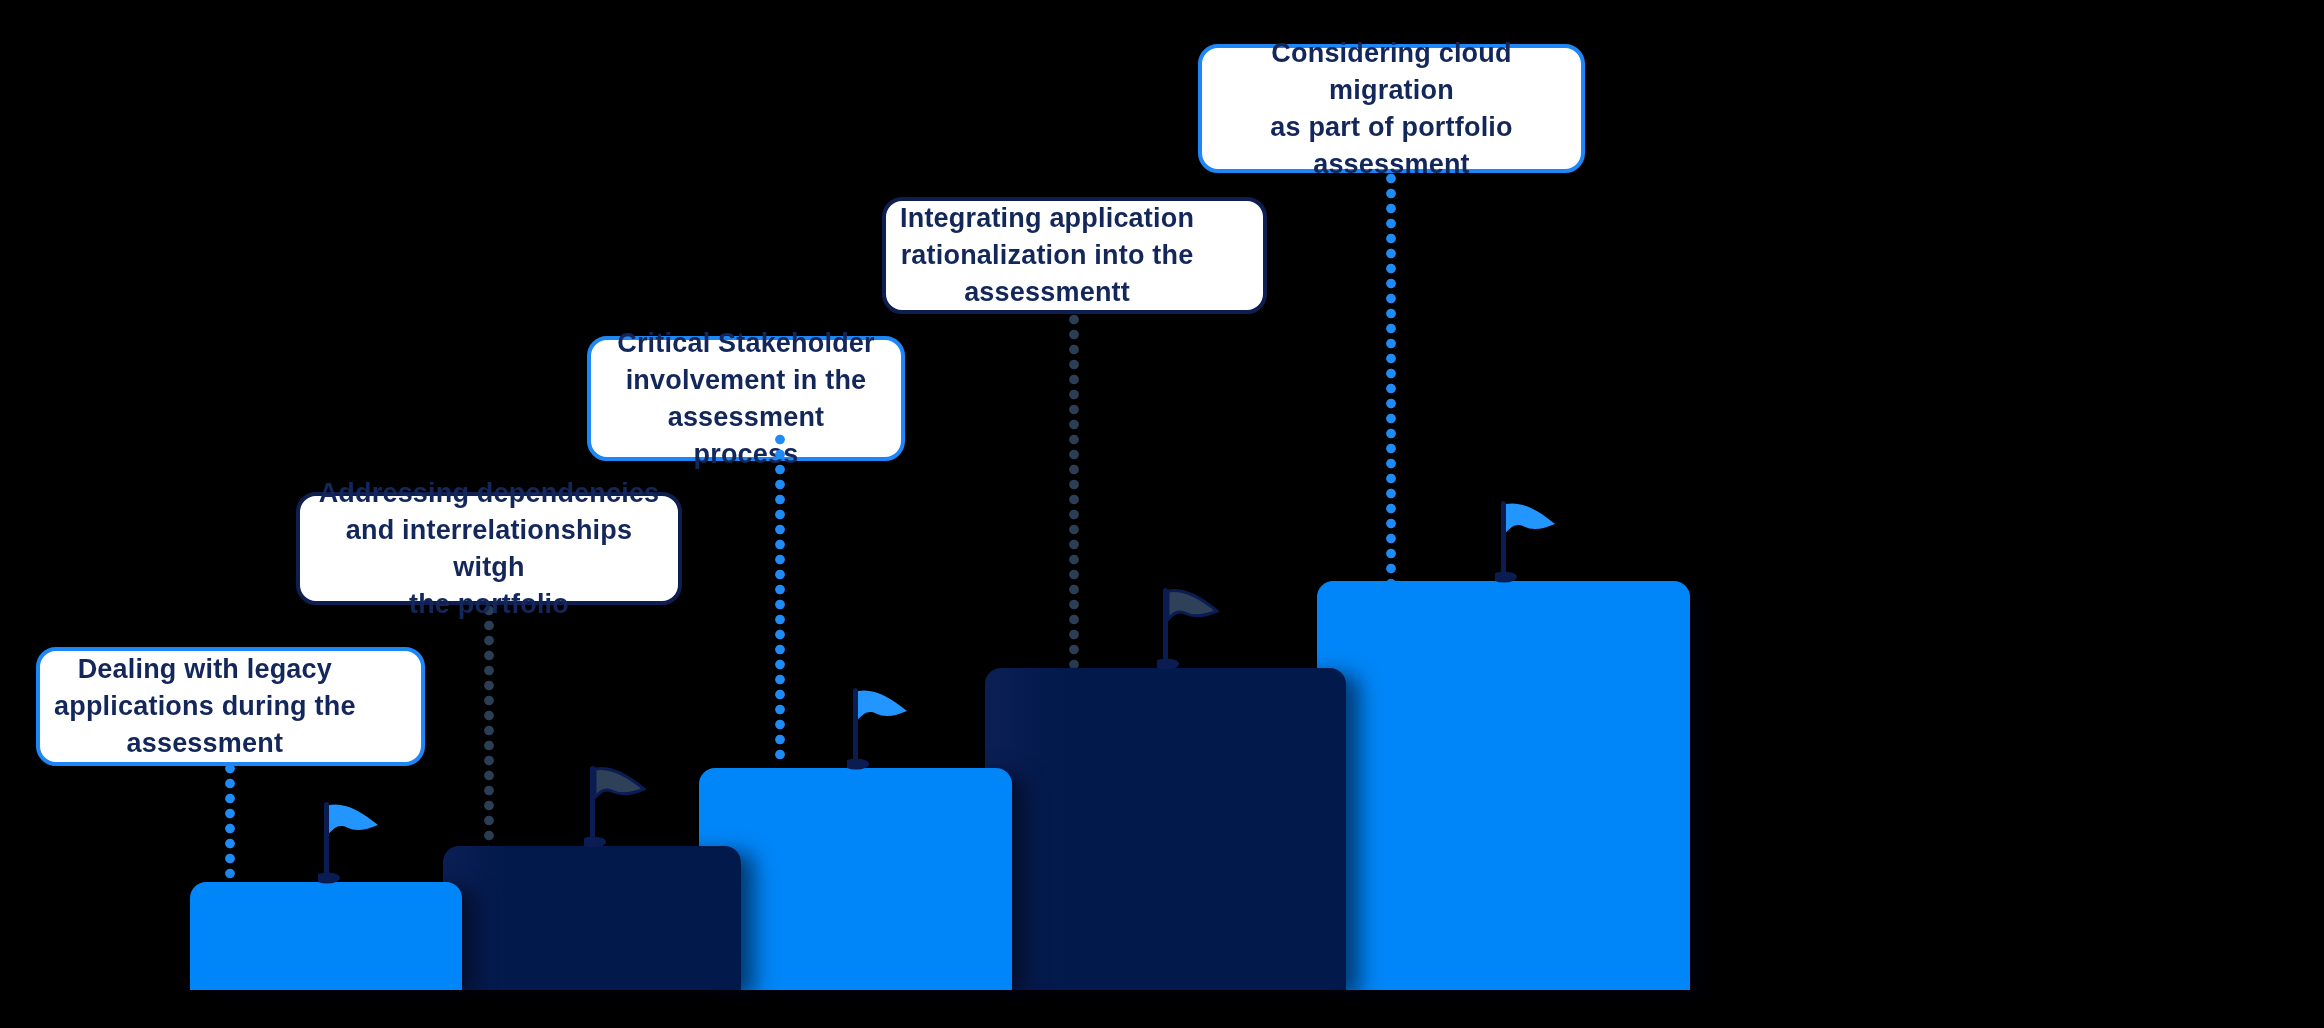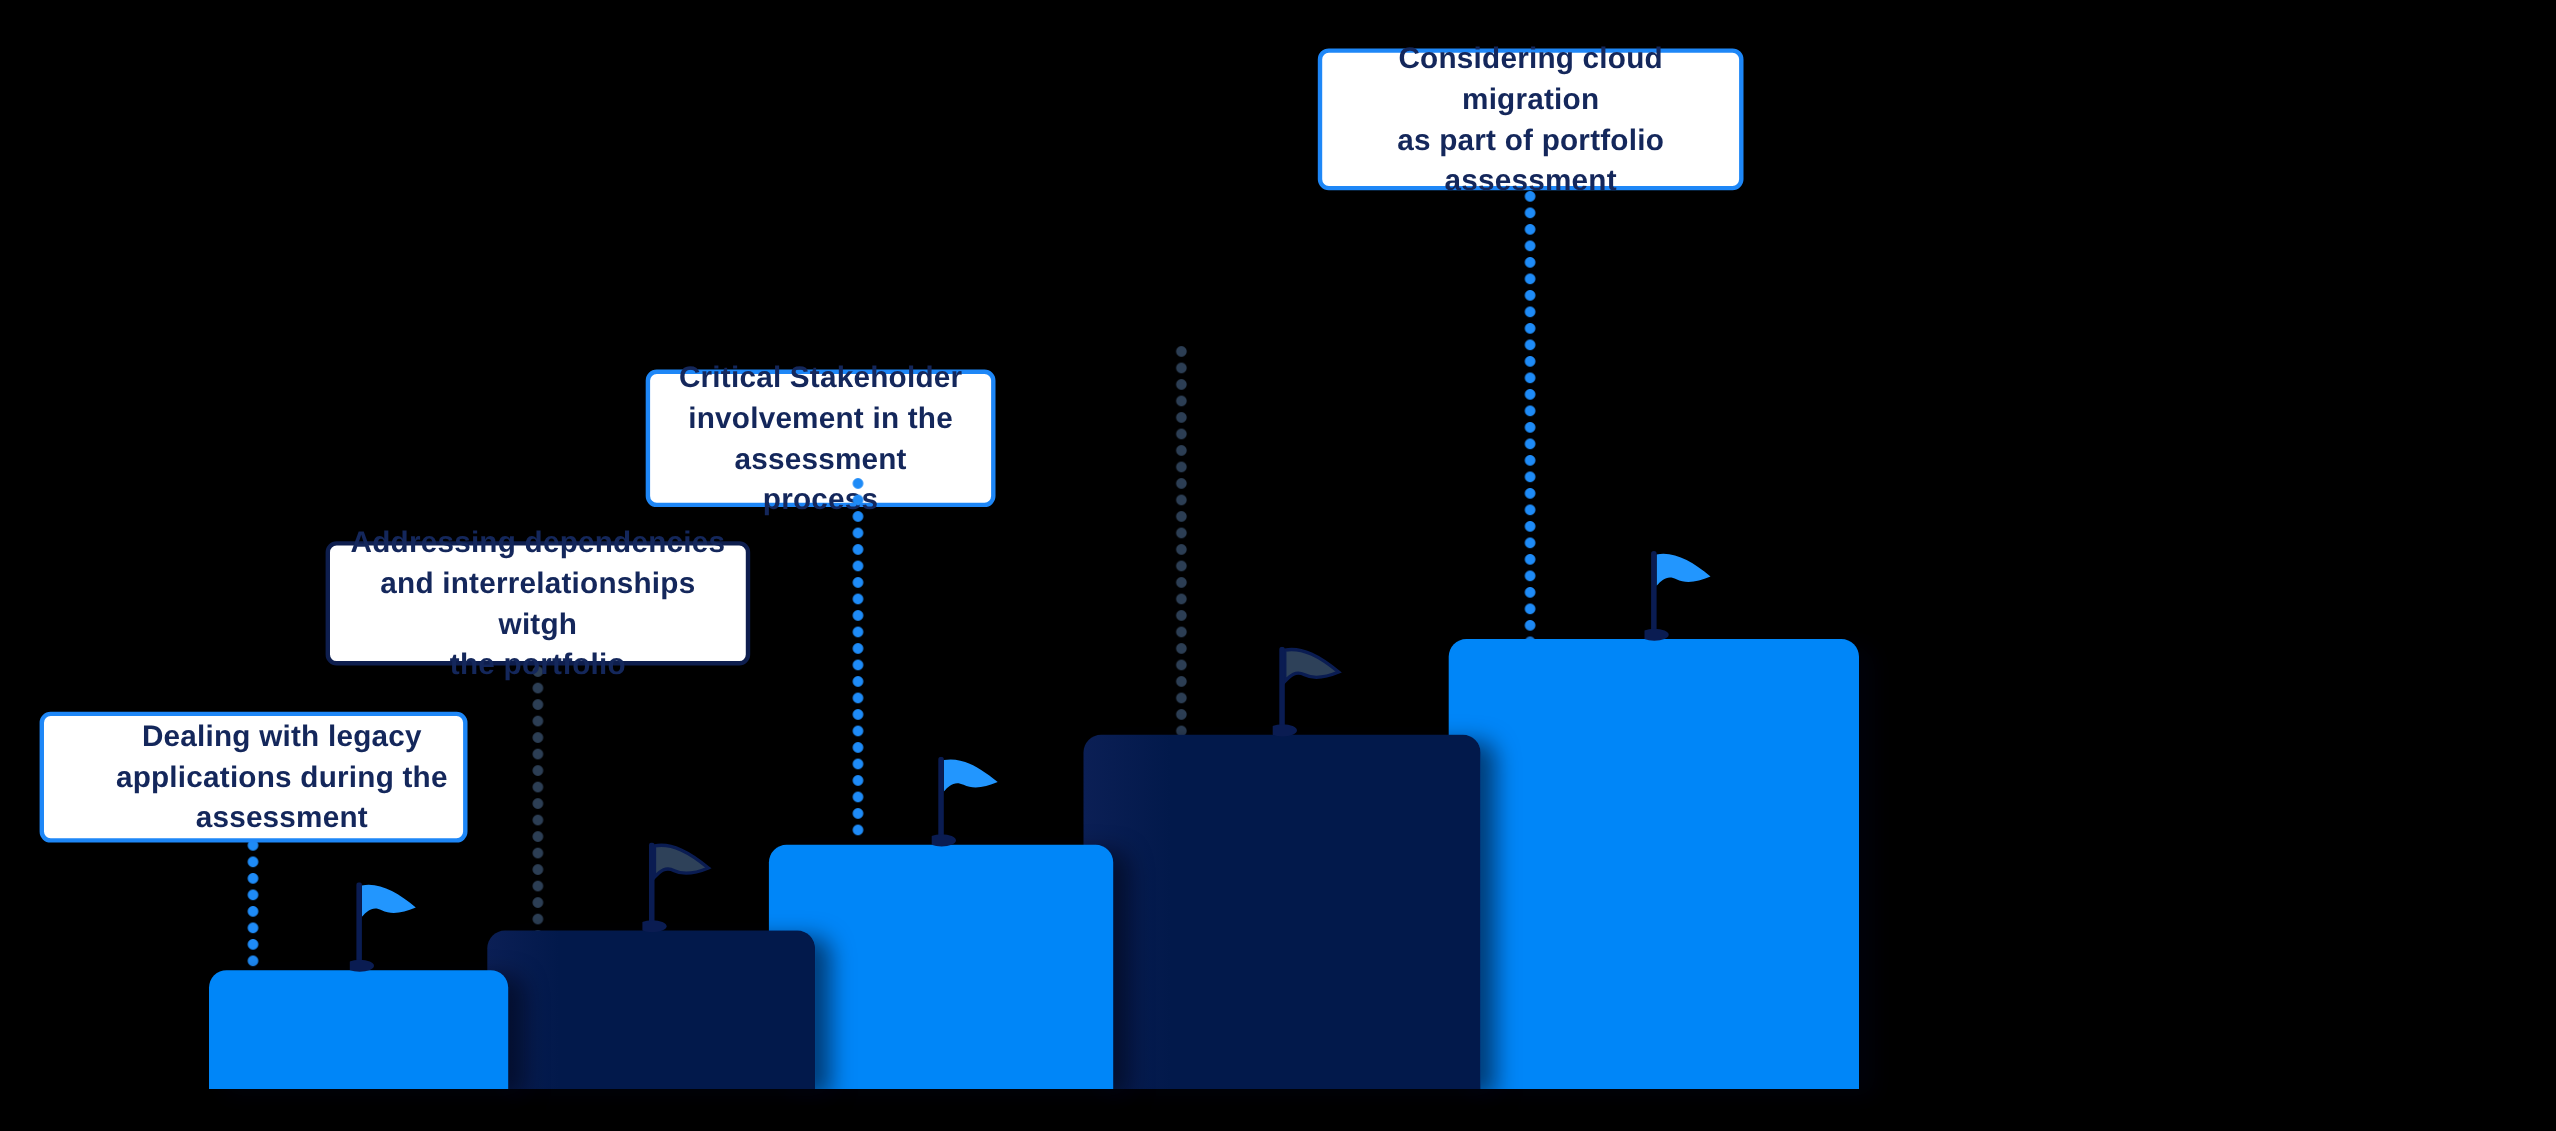--- a/index.html
+++ b/index.html
@@ -22,22 +22,22 @@
   .canvas{
     position:relative;
     width:2324px;height:1028px;
     background:var(--background);
     overflow:hidden;
   }
   .callout{
     position:absolute;
     background:var(--box-background);
     border:4px solid var(--box-border-blue);
-    border-radius:10px;
-    display:flex;align-items:center;justify-content:flex-end;
+    border-radius:20px;
+    display:flex;align-items:center;justify-content:flex-start;
     text-align:center;
     z-index:100;
     padding:8px 14px;
   }
   .callout.navy{border-color:var(--box-border-navy);}
   .callout .txt{
     color:var(--text);
     font-size:27px;
     line-height:37px;
     font-weight:700;
@@ -97,20 +97,23 @@
     <span class="txt">Critical Stakeholder<br>involvement in the assessment<br>process</span>
   </div>
   <div class="dots blue overbox" style="left:774px;top:432px;height:332px;"></div>
   <div class="bar blue" style="left:699px;top:768px;width:313px;height:222px;z-index:46;"></div>
   <svg class="flag blue" style="left:847px;top:688px;" width="70" height="82" viewBox="0 0 70 82">
     <path class="pennant" d="M11 3 C 27 0, 43 9, 60 23 C 48 28, 38 30, 29 25.5 C 21 21.5, 16 26, 11 31.5 Z"></path>
     <rect class="pole" x="6" y="0" width="5" height="76" rx="2.5"></rect>
     <ellipse class="pole" cx="9" cy="76" rx="13" ry="5.5"></ellipse>
   </svg>
 
+  <div class="callout navy" style="left:882px;top:197px;width:385px;height:117px;">
+    <span class="txt">Integrating application<br>rationalization into the<br>assessmentt</span>
+  </div>
   <div class="dots slate" style="left:1068px;top:312px;height:360px;"></div>
   <div class="bar navy" style="left:985px;top:668px;width:361px;height:322px;z-index:44;"></div>
   <svg class="flag navy" style="left:1157px;top:588px;" width="70" height="82" viewBox="0 0 70 82">
     <path class="pennant" d="M11 3 C 27 0, 43 9, 60 23 C 48 28, 38 30, 29 25.5 C 21 21.5, 16 26, 11 31.5 Z"></path>
     <rect class="pole" x="6" y="0" width="5" height="76" rx="2.5"></rect>
     <ellipse class="pole" cx="9" cy="76" rx="13" ry="5.5"></ellipse>
   </svg>
 
   <div class="callout" style="left:1198px;top:44px;width:387px;height:129px;">
     <span class="txt">Considering cloud migration<br>as part of portfolio<br>assessment</span>

